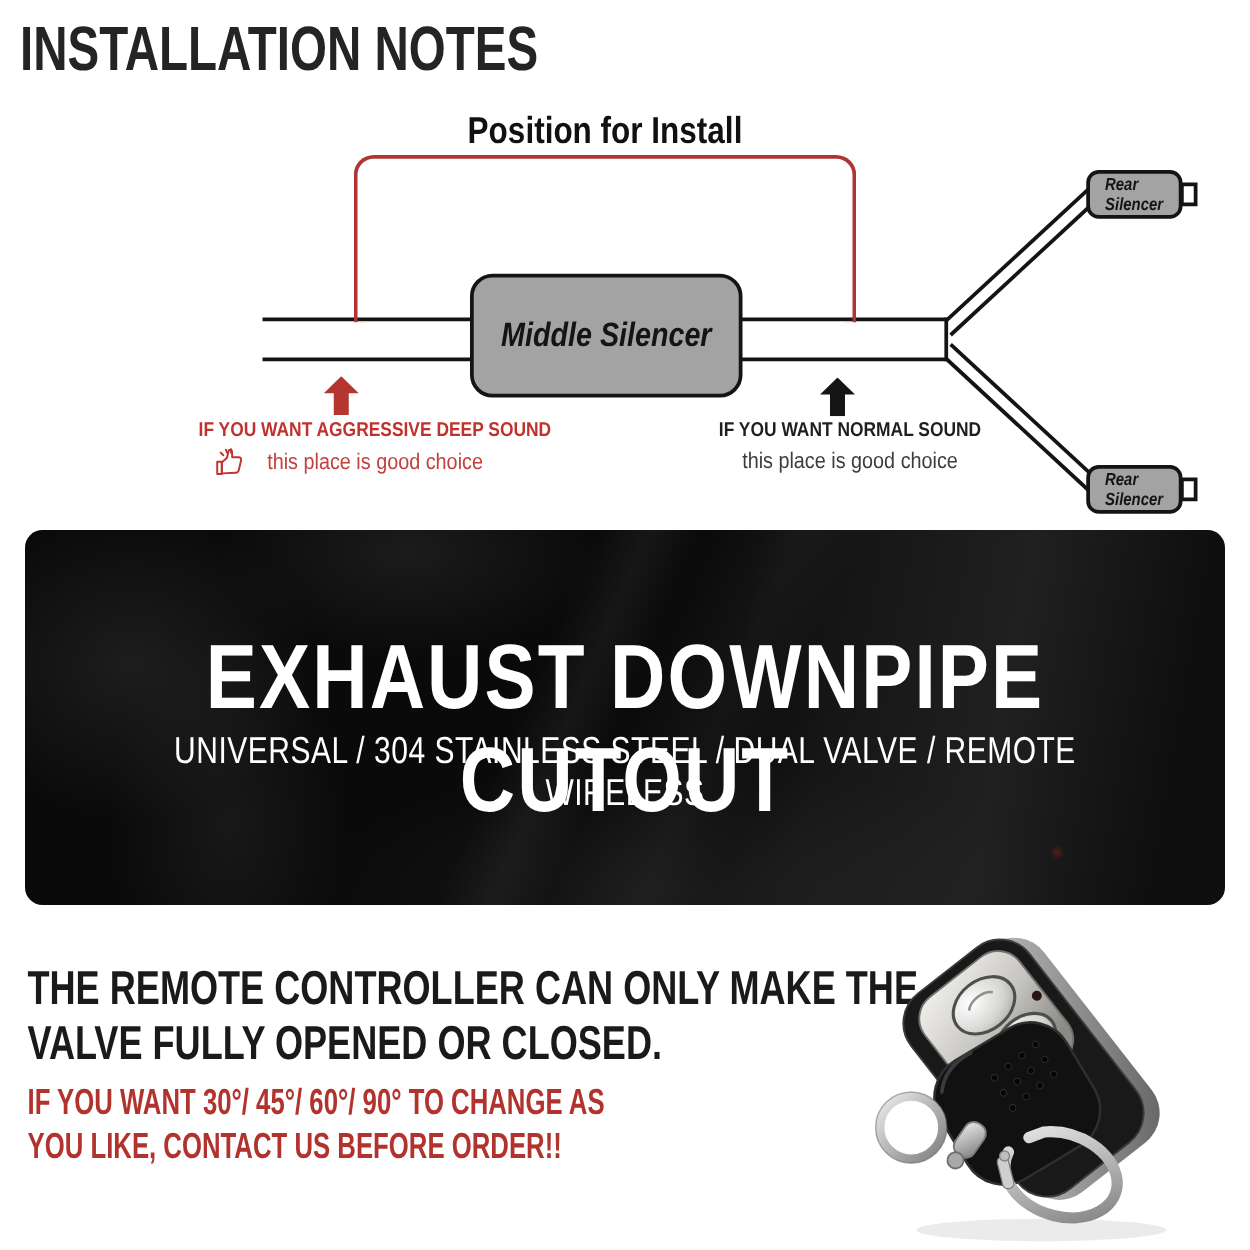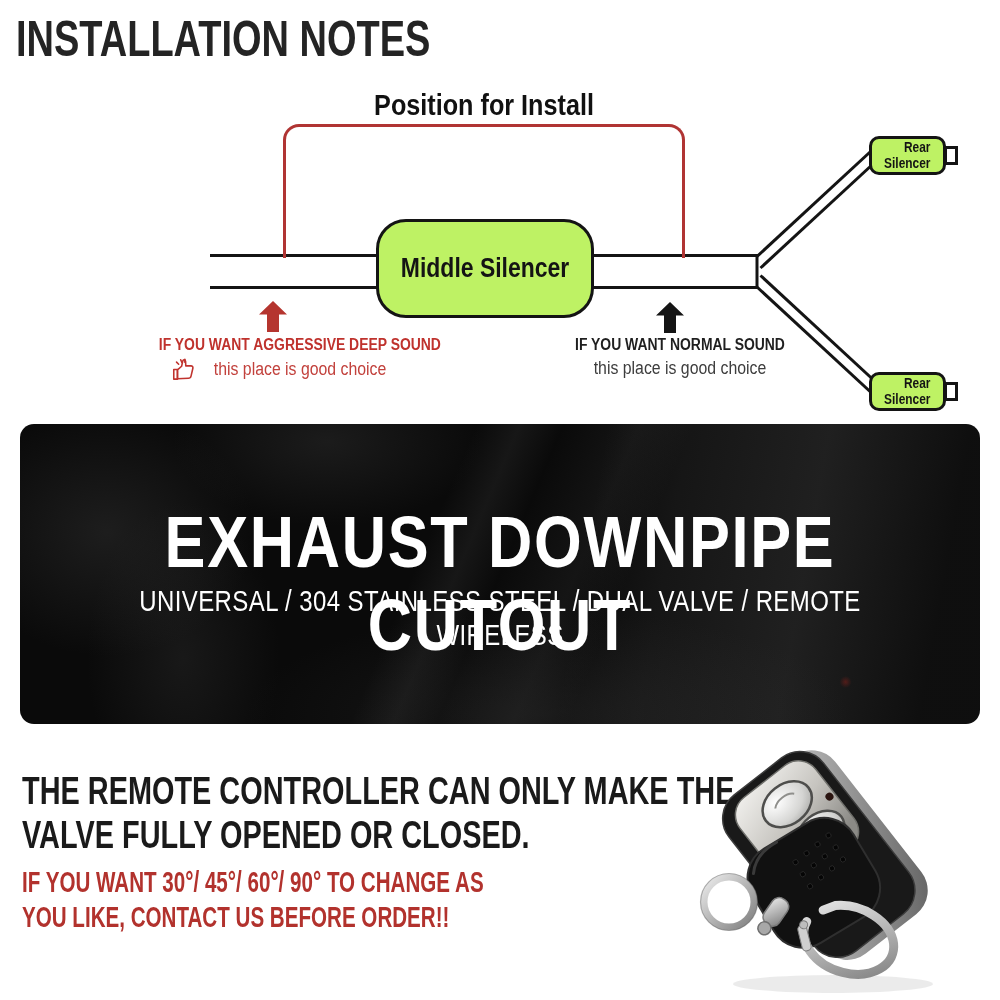--- a/index.html
+++ b/index.html
@@ -3,22 +3,22 @@
 <meta charset="utf-8">
 <style>
   html,body{margin:0;padding:0;background:#ffffff;}
   .canvas{position:relative;width:1000px;height:1000px;background:#fff;overflow:hidden;
           font-family:"Liberation Sans",sans-serif;color:#1a1a1a;}
   .abs{position:absolute;white-space:nowrap;}
   
   .h-main{font-size:50px;font-weight:bold;color:#242424;transform:scaleX(.76);transform-origin:0 50%;letter-spacing:0;}
   .pos-label{font-size:30px;font-weight:bold;color:#111;text-align:center;transform:scaleX(.84);}
   
-  .dbox{position:absolute;box-sizing:border-box;background:#bef264;border:3.5px solid #141414;
-        display:flex;align-items:center;justify-content:center;text-align:right;z-index:3;}
+  .dbox{position:absolute;box-sizing:border-box;background:#a3a3a3;border:3.5px solid #141414;
+        display:flex;align-items:center;justify-content:center;text-align:left;z-index:3;font-style:italic;}
   .dbox .bt{display:inline-block;font-weight:bold;color:#141414;transform:scaleX(.85);line-height:1.1;}
   .bracket{position:absolute;border:3px solid #b03433;border-bottom:none;border-radius:16px 16px 0 0;z-index:1;}
   .tab{position:absolute;box-sizing:border-box;background:#fff;border:3px solid #141414;z-index:2;}
   
   .note-h{font-weight:bold;font-size:16px;text-align:center;transform:scaleX(.87);}
   .note-s{font-size:18px;text-align:center;transform:scaleX(.88);}
   .red-t{color:#bf322d;}
   .red-s{color:#c2413c;}
   .blk-t{color:#1f1f1f;}
   .blk-s{color:#3d3d3d;}
@@ -59,21 +59,21 @@
       <path d="M760.5 268 L879.5 158"></path>
       <path d="M757 287 L876 397"></path>
       <path d="M760.5 275.5 L879.5 385.5"></path>
     </g>
   </svg>
 
   <div class="abs pos-label" style="left:283px;top:88px;width:402px;">Position for Install</div>
   <div class="bracket" style="left:283px;top:124px;width:396px;height:131px;"></div>
 
 
-  <div class="dbox" style="left:376px;top:219px;width:218px;height:99px;border-radius:30px;">
+  <div class="dbox" style="left:376px;top:219px;width:218px;height:99px;border-radius:18px;">
     <span class="bt" style="font-size:27px;">Middle Silencer</span>
   </div>
 
   <div class="dbox" style="left:869px;top:136px;width:77px;height:39px;border-radius:10px;border-width:3px;">
     <span class="bt" style="font-size:14px;">
       <span>Rear</span><br>
       <span>Silencer</span>
     </span>
   </div>
   <div class="tab" style="left:944px;top:146px;width:14px;height:19px;"></div>

